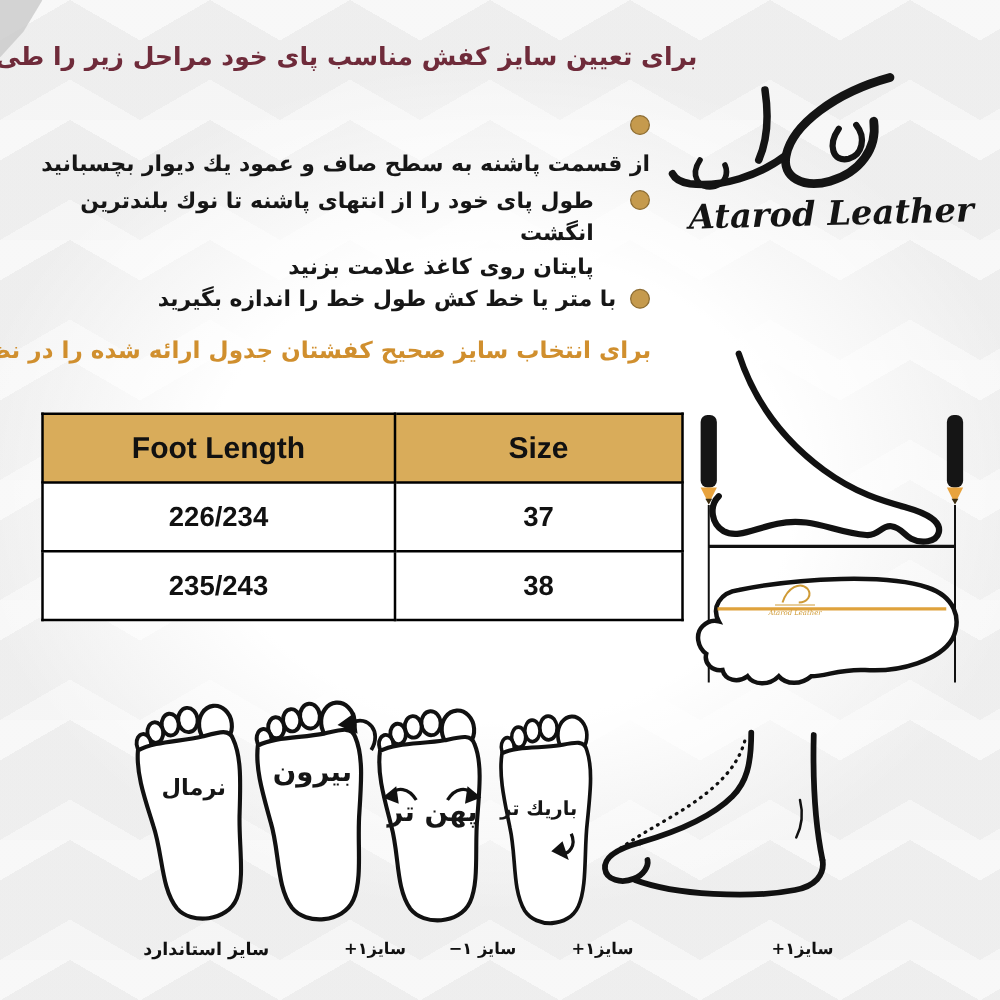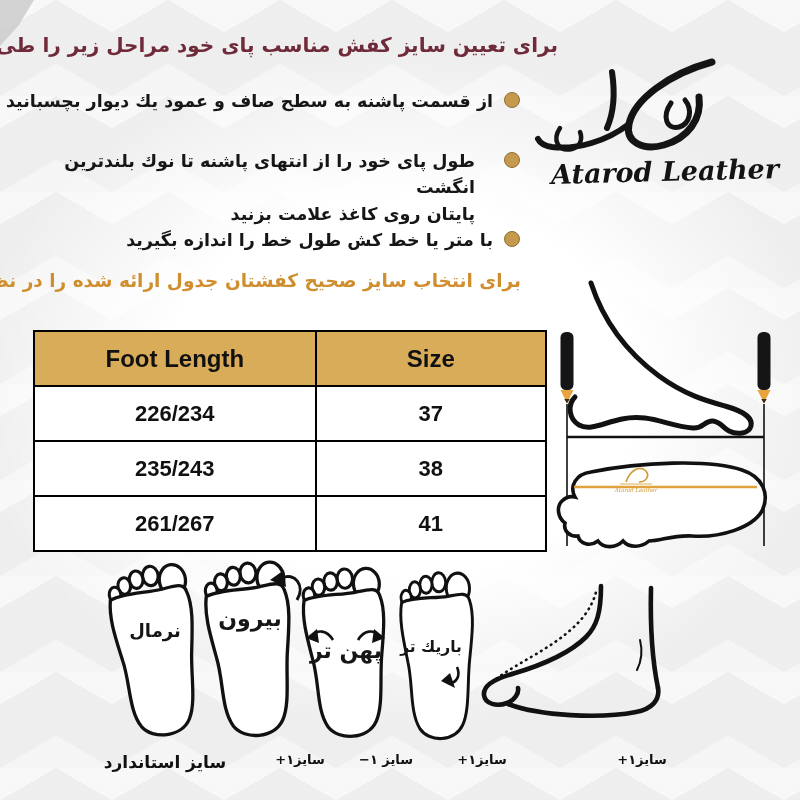--- a/index.html
+++ b/index.html
@@ -28,21 +28,21 @@
   .step{
     position:absolute;right:280px;
     direction:rtl;display:flex;align-items:flex-start;gap:11px;
     font-size:17.5px;font-weight:bold;color:#161616;
     text-align:right;line-height:1.5;white-space:pre-line;
   }
   .step .dot{
     flex:none;width:14px;height:14px;border-radius:50%;
     background:#c59a4d;border:1.5px solid #8d6d33;margin-top:4px;
   }
-  .step1{top:88px;}
+  .step1{top:88px;flex-direction:column;}
   .step2{top:148px;max-width:470px;gap:29px;}
   .step3{top:227px;}
   .size-note{
     position:absolute;top:270px;right:279px;
     direction:rtl;white-space:nowrap;
     font-size:18.5px;font-weight:bold;color:#d08f2e;
   }
   table.size-table{
     position:absolute;left:33px;top:330px;width:514px;
     border-collapse:collapse;background:#fff;
@@ -69,21 +69,21 @@
   }
   .lbl-normal{left:113px;top:620px;width:84px;font-size:18px;}
   .lbl-out{left:210px;top:606px;width:80px;}
   .lbl-wider{left:306px;top:638px;width:80px;}
   .lbl-narrower{left:394px;top:638px;width:74px;font-size:15.5px;}
   .lbl-height{left:513px;top:683px;width:136px;}
   .size-label{
     position:absolute;top:752px;direction:rtl;text-align:center;
     font-weight:bold;color:#111;font-size:13px;white-space:nowrap;
   }
-  .sz-1{left:93px;width:144px;font-size:17px;}
+  .sz-1{left:93px;width:144px;font-size:14px;}
   .sz-2{left:264px;width:72px;}
   .sz-3{left:347px;width:78px;}
   .sz-4{left:446px;width:72px;}
   .sz-5{left:606px;width:72px;}
 </style>
 </head>
 <body>
 
 <div class="page">
 
@@ -116,24 +116,20 @@
     </thead>
     <tbody>
       <tr>
         <td>226/234</td>
         <td>37</td>
       </tr>
       <tr>
         <td>235/243</td>
         <td>38</td>
       </tr>
-      <tr>
-        <td>261/267</td>
-        <td>41</td>
-      </tr>
     </tbody>
   </table>
 
   <svg class="art" width="800" height="800" viewBox="0 0 800 800">
     <defs>
       <g id="fp">
         <ellipse cx="70" cy="20" rx="13.5" ry="16" fill="#fff" stroke="#111" stroke-width="3.4"></ellipse>
         <ellipse cx="48" cy="13" rx="8" ry="10" fill="#fff" stroke="#111" stroke-width="3.2"></ellipse>
         <ellipse cx="33" cy="15" rx="7" ry="9" fill="#fff" stroke="#111" stroke-width="3.2"></ellipse>
         <ellipse cx="20" cy="20" rx="6.5" ry="8.5" fill="#fff" stroke="#111" stroke-width="3.2"></ellipse>

